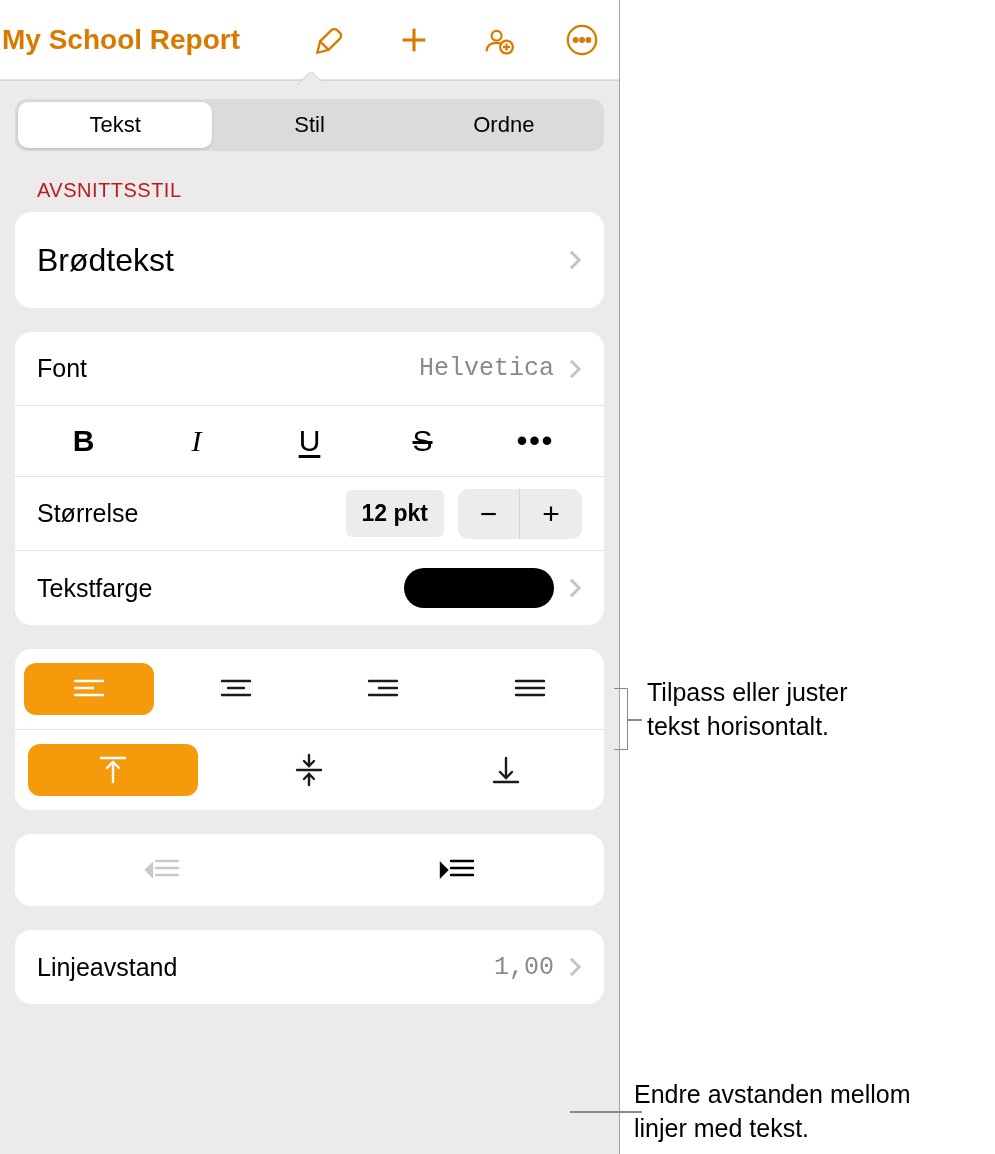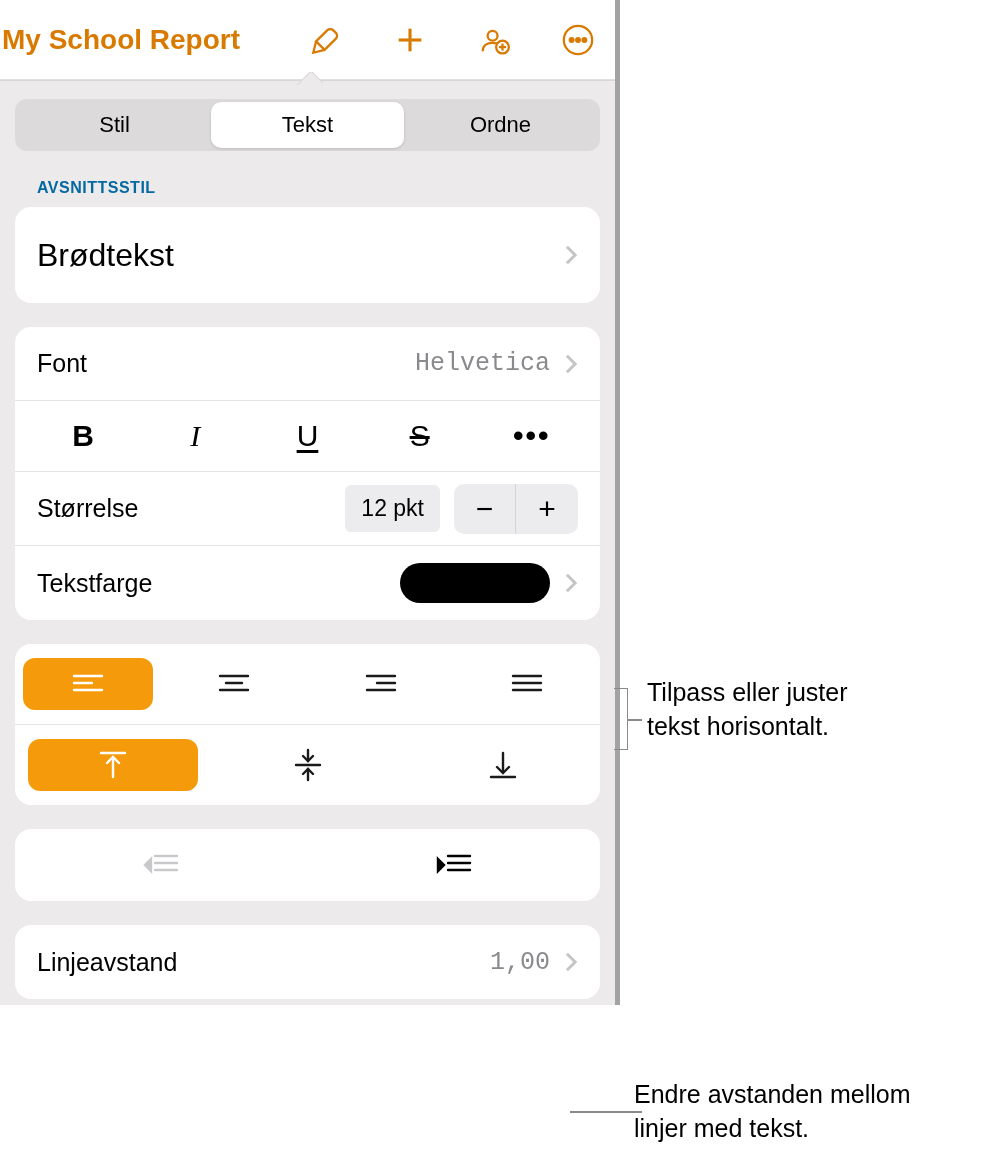--- a/index.html
+++ b/index.html
@@ -6,23 +6,23 @@
     body {
       font-family: -apple-system, BlinkMacSystemFont, "Helvetica Neue", sans-serif;
       background: #fff;
       width: 995px;
       height: 1154px;
       position: relative;
       overflow: hidden;
     }
     .panel-wrap {
       width: 620px;
-      height: 1005px;
+      height: 1154px;
       background: #fff;
-      border-right: 5px solid #a3a3a3;
+      border-right: 1px solid #a3a3a3;
       position: relative;
     }
     .toolbar {
       height: 80px;
       display: flex;
       align-items: center;
       padding: 0 20px;
       border-bottom: 1px solid #e0e0e0;
     }
     .doc-title {
@@ -81,25 +81,24 @@
       font-size: 22px;
       color: #000;
       border-radius: 10px;
       cursor: pointer;
     }
     .seg-item.active {
       background: #fff;
       box-shadow: 0 1px 3px rgba(0,0,0,0.15);
     }
     .section-label {
-      font-size: 16px;
-      color: #0369a1;
+      font-size: 20px;
+      color: #b91c1c;
       letter-spacing: 0.5px;
       margin: 0 0 10px 22px;
-      font-weight: bold;
     }
     .card {
       background: #fff;
       border-radius: 16px;
       overflow: hidden;
       margin-bottom: 24px;
     }
     .row {
       display: flex;
       align-items: center;
@@ -140,20 +139,21 @@
     .fs-btn.italic { font-style: italic; font-family: Georgia, serif; font-weight: 500; }
     .fs-btn.underline { text-decoration: underline; text-underline-offset: 4px; }
     .fs-btn.strike { text-decoration: line-through; }
     .dots { letter-spacing: 2px; font-weight: 700; }
     .size-pill {
       margin-left: auto;
       background: #ececee;
       border-radius: 6px;
       padding: 10px 16px;
       font-size: 23px;
+      font-weight: bold;
     }
     .stepper {
       display: flex;
       background: #ececee;
       border-radius: 10px;
       margin-left: 14px;
       overflow: hidden;
     }
     .step-btn {
       width: 62px;
@@ -276,22 +276,22 @@
         </svg>
       </span>
     </div>
   </div>
 
   <div class="arrow-notch"></div>
 
   <div class="content-area">
 
     <div class="segmented">
+      <div class="seg-item active">Tekst</div>
       <div class="seg-item">Stil</div>
-      <div class="seg-item active">Tekst</div>
       <div class="seg-item">Ordne</div>
     </div>
 
     <div class="section-label">AVSNITTSSTIL</div>
 
     <div class="card">
       <div class="row row-tall">
         <span class="row-label big">Brødtekst</span>
         <span class="chevron" style="margin-left:auto">
           <svg width="14" height="22" viewBox="0 0 10 16" fill="none" stroke="currentColor" stroke-width="2.2">

